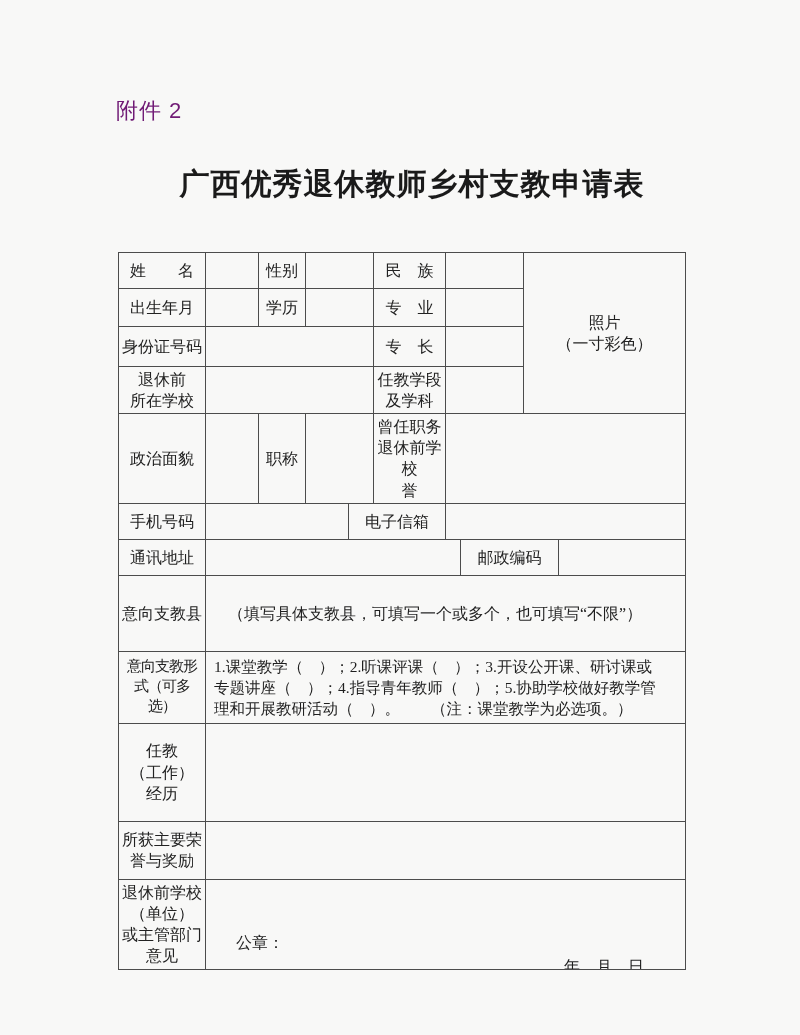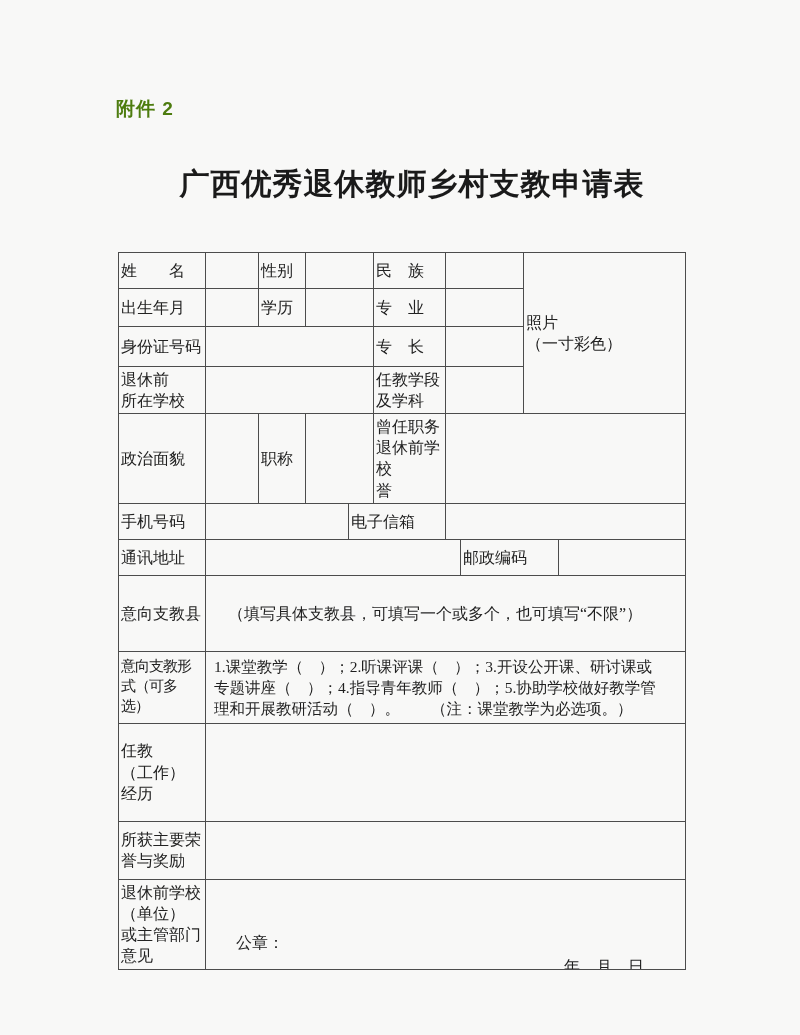--- a/index.html
+++ b/index.html
@@ -16,25 +16,24 @@
     overflow: hidden;
   }
   .page {
     position: absolute;
     inset: 0;
   }
   .attachment {
     position: absolute;
     left: 116px;
     top: 96px;
-    font-size: 19px;
+    font-size: 22px;
     font-family: "Liberation Sans", sans-serif;
     letter-spacing: 1px;
-    color: #4d7c0f;
-    font-weight: bold;
+    color: #701a75;
   }
   .form-title {
     position: absolute;
     left: 12px;
     top: 164px;
     width: 100%;
     text-align: center;
     font-size: 30px;
     font-weight: 600;
     font-family: "Liberation Sans", sans-serif;
@@ -46,21 +45,21 @@
     left: 118px;
     top: 252px;
     width: 567px;
     border-collapse: collapse;
     table-layout: fixed;
   }
   td {
     border: 1px solid #4c4c4c;
     font-size: 16px;
     line-height: 1.32;
-    text-align: left;
+    text-align: center;
     vertical-align: middle;
     padding: 2px;
     white-space: pre-line;
     overflow: hidden;
   }
   td.lbl {
     color: #222;
   }
   td.lbl-tight {
     font-size: 15px;

